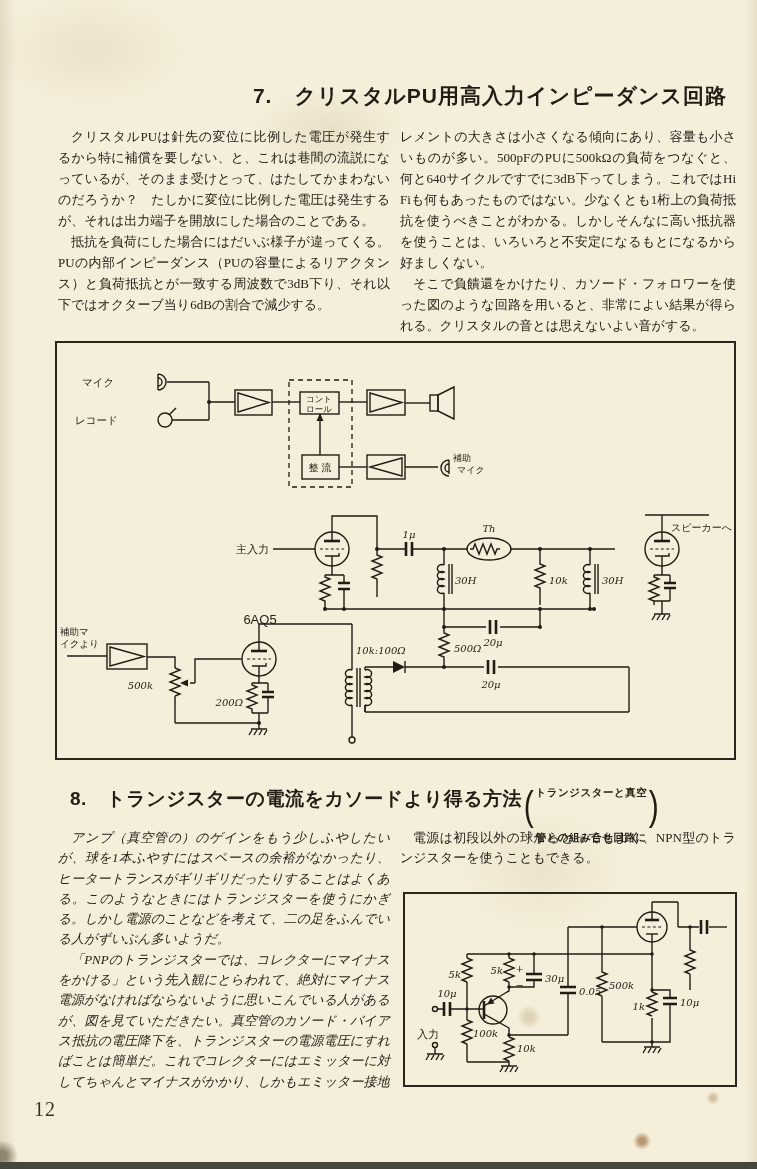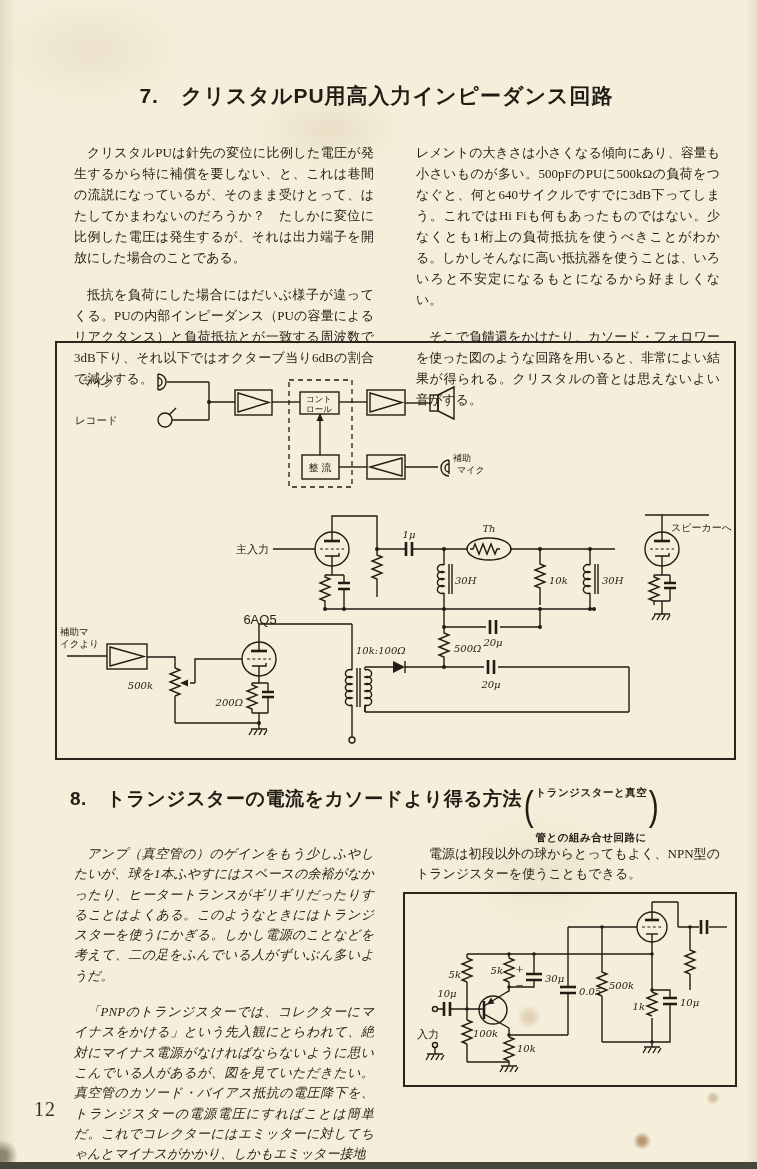--- a/index.html
+++ b/index.html
@@ -14,26 +14,26 @@
       radial-gradient(circle at 529px 1017px, rgba(150,110,60,.22) 0 4px, rgba(150,110,60,0) 12px),
       radial-gradient(circle at 2px 1156px, rgba(70,62,42,.55) 0 5px, rgba(70,62,42,0) 16px),
       radial-gradient(ellipse 110px 60px at 330px 130px, rgba(165,135,85,.14), rgba(165,135,85,0) 70%),
       radial-gradient(ellipse 140px 80px at 90px 50px, rgba(170,140,90,.12), rgba(170,140,90,0) 70%),
       radial-gradient(ellipse 120px 90px at 540px 870px, rgba(165,135,85,.10), rgba(165,135,85,0) 70%),
       linear-gradient(90deg, rgba(115,95,55,.14), rgba(115,95,55,0) 16px),
       linear-gradient(270deg, rgba(115,95,55,.10), rgba(115,95,55,0) 12px),
       linear-gradient(#f5eeda,#f5eeda);
   }
   .h7{
-    position:absolute;top:82px;left:0;right:30px;margin:0;text-align:center;
+    position:absolute;top:82px;left:0;right:30px;margin:0;text-align:right;
     font-family:"Liberation Sans","DejaVu Sans",sans-serif;
     font-size:21px;font-weight:bold;letter-spacing:1px;color:#211d15;padding-left:26px;
   }
   .col{position:absolute;width:332px;font-size:13px;line-height:21px;text-align:justify;}
-  .col p{margin:16px;text-indent:1em;}
+  .col p{margin:0;text-indent:1em;}
   .col p.cont{text-indent:0;}
   .s7l{left:58px;top:126px;}
   .s7r{left:400px;top:126px;width:336px;}
   .s8l{left:58px;top:828px;line-height:20.3px;font-style:italic;}
   .s8r{left:400px;top:828px;width:336px;line-height:20.3px;}
   .figbox{position:absolute;border:2px solid #2a261e;background:transparent;}
   .fig1{left:55px;top:341px;width:677px;height:415px;}
   .fig2{left:403px;top:892px;width:330px;height:191px;}
   .h8row{
     position:absolute;top:786px;left:70px;display:flex;align-items:flex-start;

